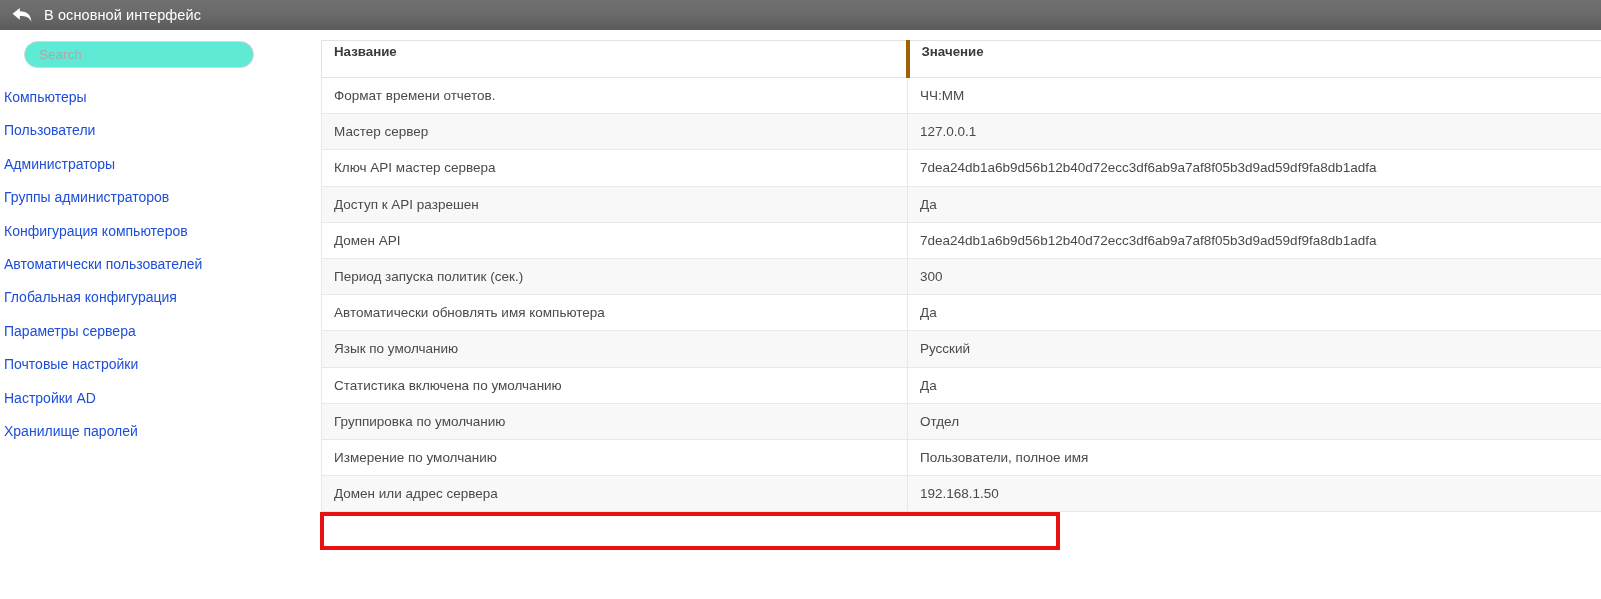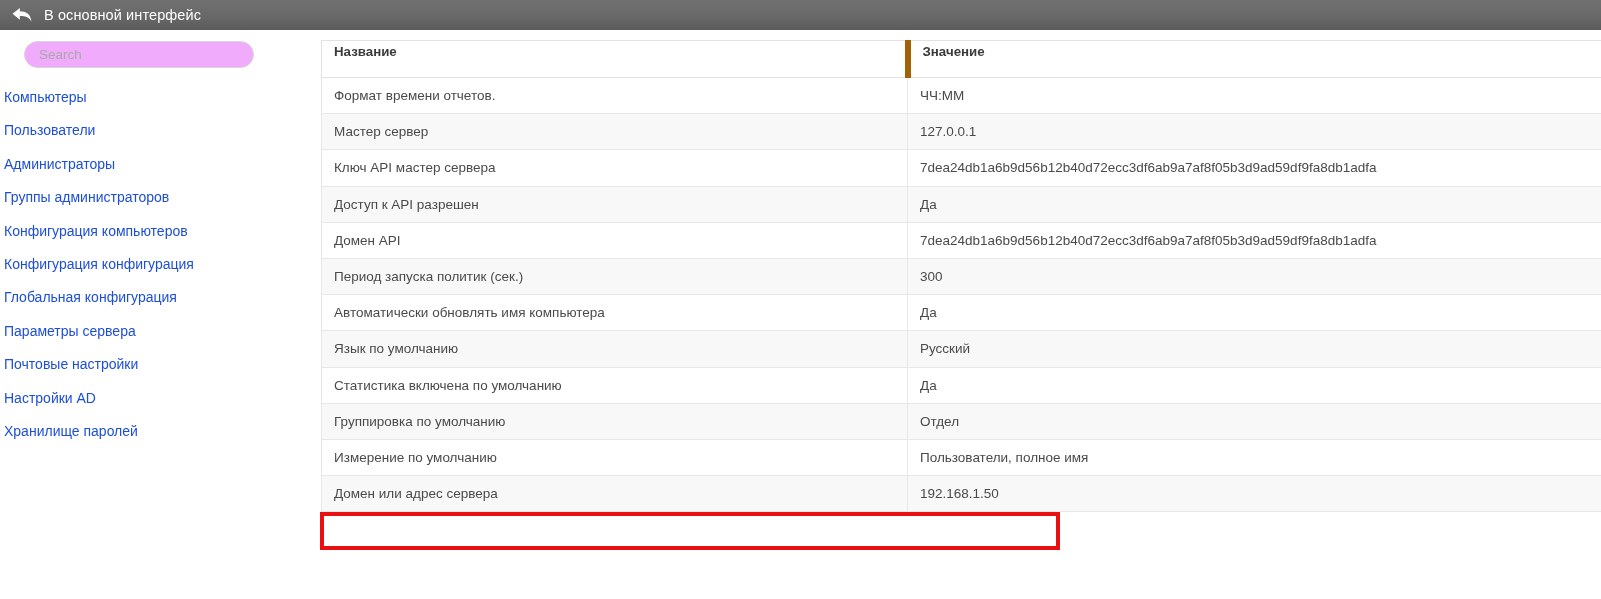--- a/index.html
+++ b/index.html
@@ -53,21 +53,21 @@
   .search-input {
     width: 230px;
     height: 27px;
     border: 1px solid #d6d6d6;
     border-radius: 14px;
     outline: none;
     padding: 0 14px;
     font-family: "Liberation Sans", sans-serif;
     font-size: 13.5px;
     color: #555;
-    background: #f0abfc;
+    background: #5eead4;
   }
   .search-input::placeholder { color: #a9a9a9; }
 
   .nav { margin-top: 13px; }
   .nav-item {
     display: block;
     color: #1d4ed8;
     font-size: 14px;
     text-decoration: none;
     padding: 0 0 0 4px;
@@ -98,21 +98,21 @@
     color: #3b3b3b;
     font-size: 13.3px;
     padding: 0 0 16px 12px;
     height: 37px;
     background: #ffffff;
     border-bottom: 1px solid #e2e2e2;
     border-top: 1px solid #e2e2e2;
     white-space: nowrap;
   }
   table.settings th.name-col { border-left: 1px solid #e2e2e2; }
-  table.settings th.value-col { border-left: 6px solid #a16207; margin-top: 8px; }
+  table.settings th.value-col { border-left: 4px solid #a16207; margin-top: 8px; }
 
   table.settings td {
     color: #4a4a4a;
     padding: 0 0 0 12px;
     height: 36.2px;
     border-bottom: 1px solid #e8e8e8;
     white-space: nowrap;
     overflow: hidden;
   }
   table.settings td.name-col  { border-left: 1px solid #e8e8e8; }
@@ -146,21 +146,21 @@
 <div class="sidebar">
   <div class="search-wrap">
     <input class="search-input" type="text" placeholder="Search" style="">
   </div>
   <nav class="nav">
     <a class="nav-item">Компьютеры</a>
     <a class="nav-item">Пользователи</a>
     <a class="nav-item">Администраторы</a>
     <a class="nav-item">Группы администраторов</a>
     <a class="nav-item">Конфигурация компьютеров</a>
-    <a class="nav-item">Конфигурация конфигурация</a>
+    <a class="nav-item">Автоматически пользователей</a>
     <a class="nav-item">Глобальная конфигурация</a>
     <a class="nav-item">Параметры сервера</a>
     <a class="nav-item">Почтовые настройки</a>
     <a class="nav-item">Настройки AD</a>
     <a class="nav-item">Хранилище паролей</a>
   </nav>
 </div>
 
 <div class="table-area">
   <table class="settings">

